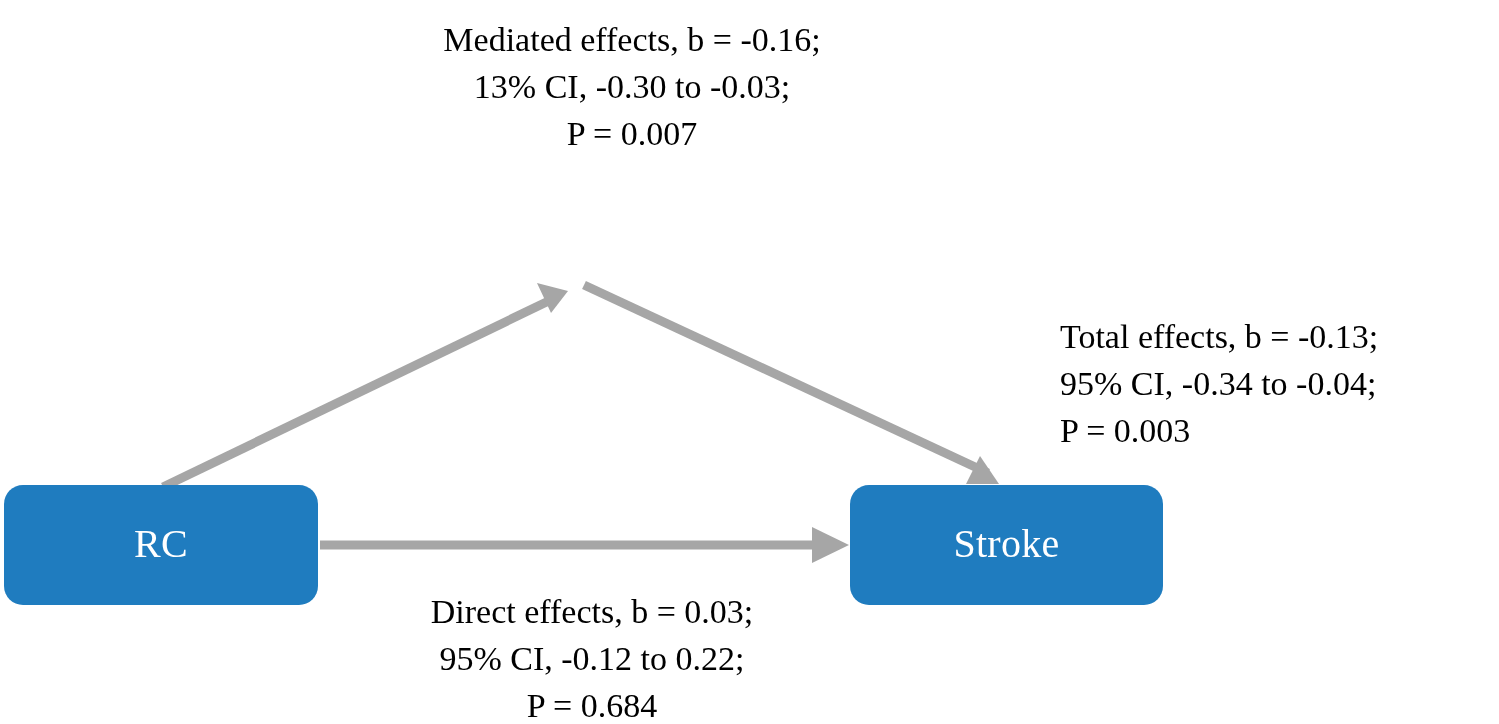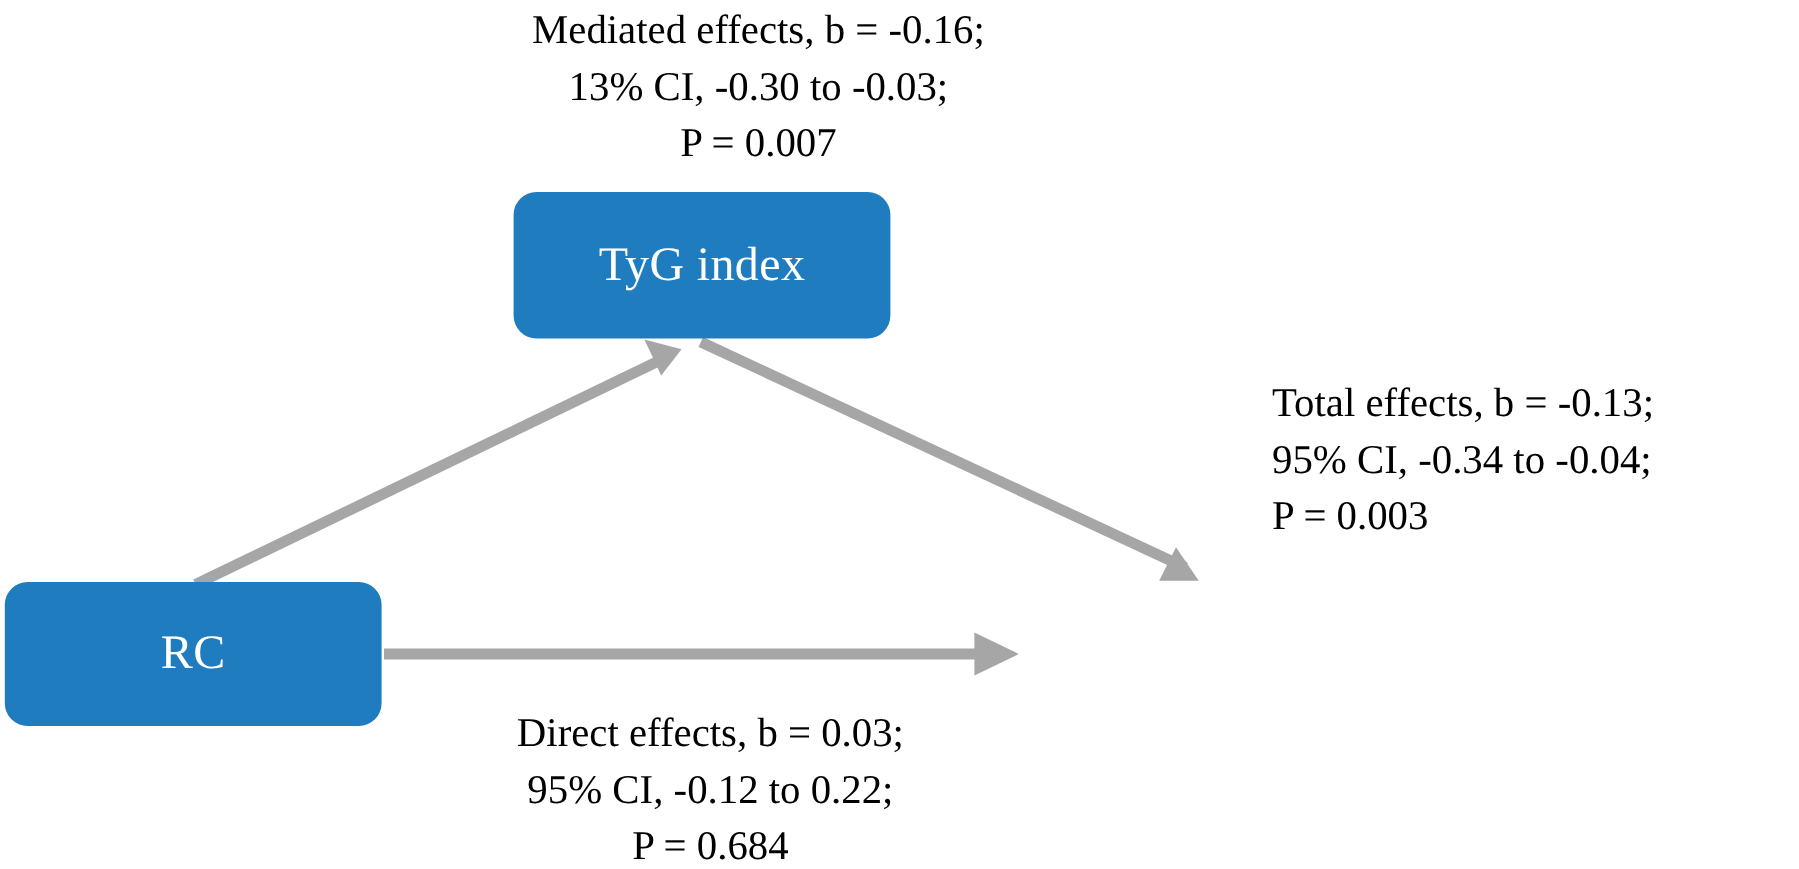--- a/index.html
+++ b/index.html
@@ -67,21 +67,21 @@
     font-size: 34px;
     line-height: 47px;
     text-align: center;
     white-space: nowrap;
   }
   .annotation .ann-line {
     display: block;
   }
   #ann-mediated {
     left: 348px;
-    top: 2px;
+    top: 16px;
     width: 568px;
   }
   #ann-total {
     left: 1060px;
     top: 313px;
     width: 440px;
     text-align: left;
   }
   #ann-direct {
     left: 332px;
@@ -105,28 +105,28 @@
       <line x1="584" y1="285" x2="988" y2="473" stroke="#A6A6A6" stroke-width="9" stroke-linecap="butt"></line>
       <polygon points="999,484 966,484 980,456" fill="#A6A6A6"></polygon>
     </g>
 
     <g>
       <line x1="320" y1="545" x2="819" y2="545" stroke="#A6A6A6" stroke-width="9" stroke-linecap="butt"></line>
       <polygon points="849,545 812,527 812,563" fill="#A6A6A6"></polygon>
     </g>
   </svg>
 
-  <div class="node" id="node-tyg">
-    <span class="node-label">TyG index</span>
-  </div>
 
   <div class="node" id="node-rc">
     <span class="node-label">RC</span>
   </div>
 
+  <div class="node" id="node-stroke">
+    <span class="node-label">Stroke</span>
+  </div>
 
   <div class="annotation" id="ann-mediated">
     <span class="ann-line">Mediated effects, b = -0.16;</span>
     <span class="ann-line">13% CI, -0.30 to -0.03;</span>
     <span class="ann-line">P = 0.007</span>
   </div>
 
   <div class="annotation" id="ann-total">
     <span class="ann-line">Total effects, b = -0.13;</span>
     <span class="ann-line">95% CI, -0.34 to -0.04;</span>

